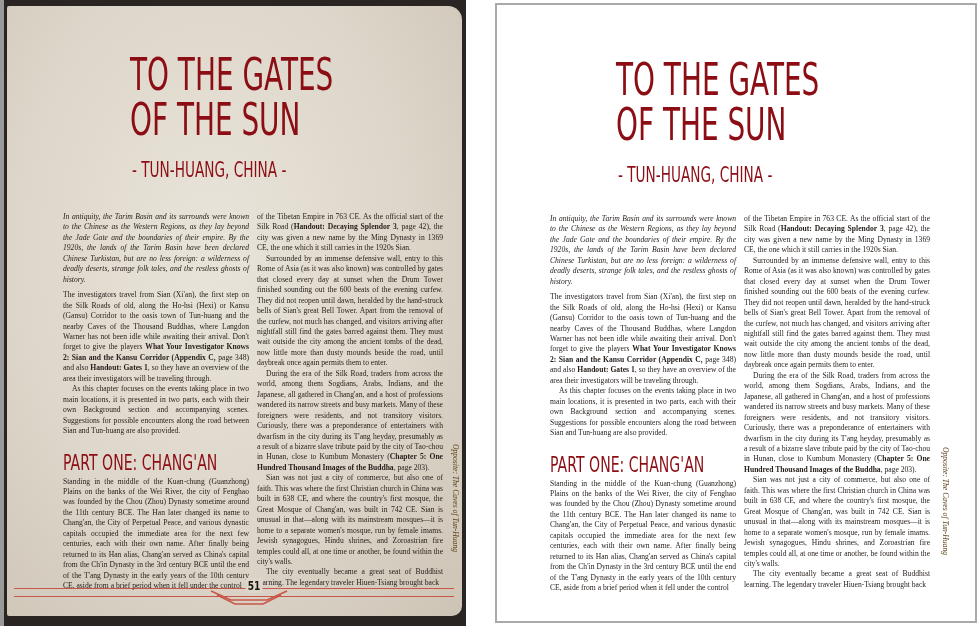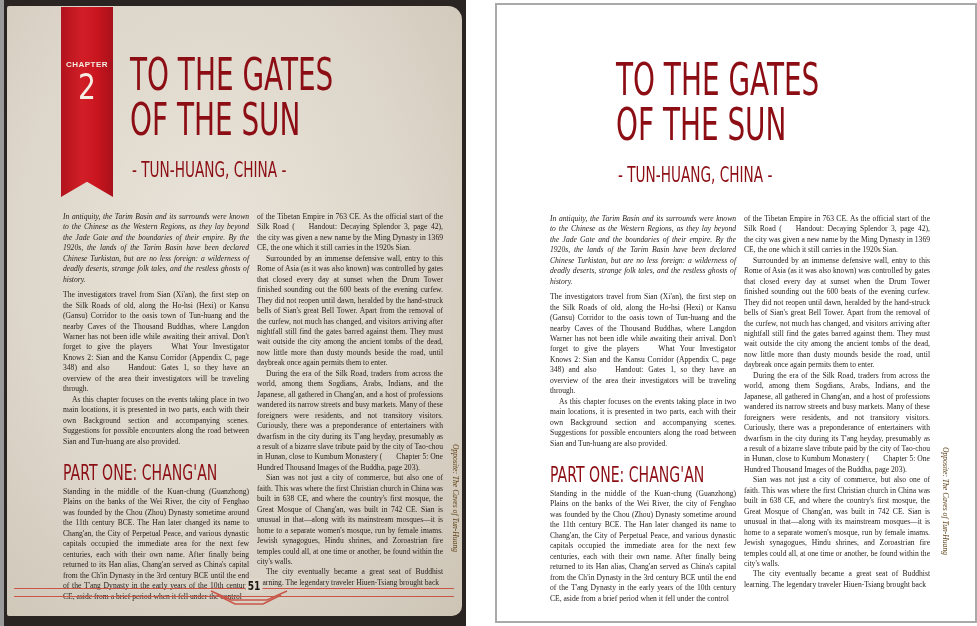--- a/index.html
+++ b/index.html
@@ -50,21 +50,21 @@
     font-family: "DejaVu Sans", sans-serif; font-size: 22px; line-height: 24px;
     transform-origin: left top; transform: scaleX(0.62); white-space: nowrap;
   }
   .col {
     position: absolute; width: 186px; color: #231c18;
     font-size: 7.6px; line-height: 10.45px; text-align: justify;
   }
   .col p { margin: 0; }
   .col p.indent { text-indent: 9px; }
   .col p.intro { font-style: italic; margin-bottom: 5px; }
-  .col b { font-weight: normal; margin-left: 14px; }
+  .col b { font-weight: bold; }
   .section-head {
     color: #8c0e14; font-family: "DejaVu Sans", sans-serif; font-size: 22px; line-height: 24px;
     white-space: nowrap; transform-origin: left top; transform: scaleX(0.64);
     margin: 14px 0 4px 0; height: 22px;
   }
   .side-caption {
     position: absolute; color: #5a3d14; font-style: italic; font-size: 7.6px;
     transform-origin: left top; transform: rotate(90deg); white-space: nowrap;
   }
   .footer-line {
@@ -75,24 +75,20 @@
     position: absolute; font-family: "DejaVu Sans", sans-serif; font-weight: bold;
     font-size: 13px; color: #1c1610; transform: scaleX(0.7);
   }
 </style>
 </head>
 <body>
 
 <div class="panel" id="left-panel">
   <div class="parchment"></div>
 
-  <div class="ribbon">
-    <div class="ribbon-chapter">CHAPTER</div>
-    <div class="ribbon-num">2</div>
-  </div>
 
   <div class="title" style="left:126px; top:52px;">TO THE GATES</div>
   <div class="title" style="left:126px; top:97px;">OF THE SUN</div>
   <div class="subtitle" style="left:128px; top:158px;">- TUN-HUANG, CHINA -</div>
 
   <div class="col" style="left:59px; top:212px;">
     <p class="intro">In antiquity, the Tarim Basin and its surrounds were known to the Chinese as the Western Regions, as they lay beyond the Jade Gate and the boundaries of their empire. By the 1920s, the lands of the Tarim Basin have been declared Chinese Turkistan, but are no less foreign: a wilderness of deadly deserts, strange folk tales, and the restless ghosts of history.</p>
     <p><span>The investigators travel from Sian (Xi'an), the first step on the Silk Roads of old, along the Ho-hsi (Hexi) or Kansu (Gansu) Corridor to the oasis town of Tun-huang and the nearby Caves of the Thousand Buddhas, where Langdon Warner has not been idle while awaiting their arrival. Don't forget to give the players </span><b>What Your Investigator Knows 2: Sian and the Kansu Corridor (Appendix C,</b><span> page 348) and also </span><b>Handout: Gates 1</b><span>, so they have an overview of the area their investigators will be traveling through.</span></p>
     <p class="indent">As this chapter focuses on the events taking place in two main locations, it is presented in two parts, each with their own Background section and accompanying scenes. Suggestions for possible encounters along the road between Sian and Tun-huang are also provided.</p>
     <div class="section-head">PART ONE: CHANG'AN</div>

